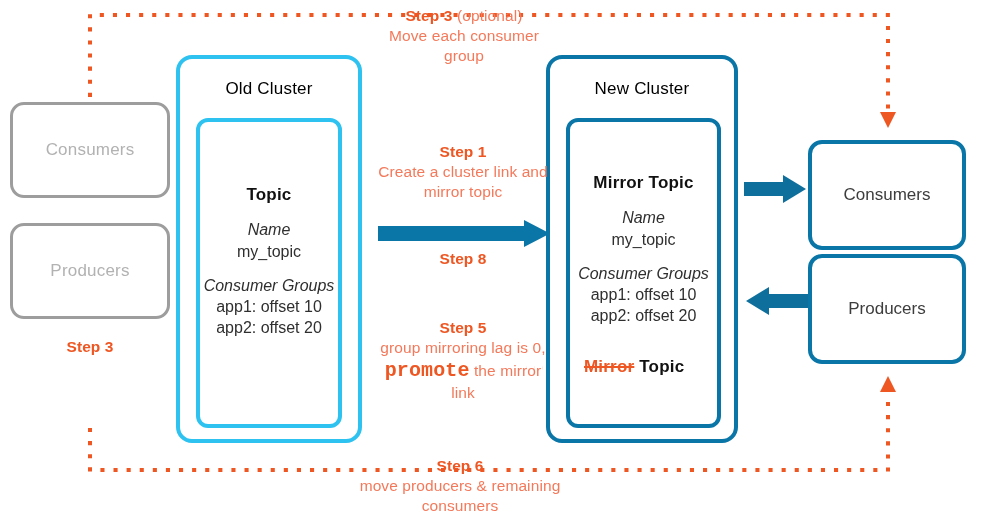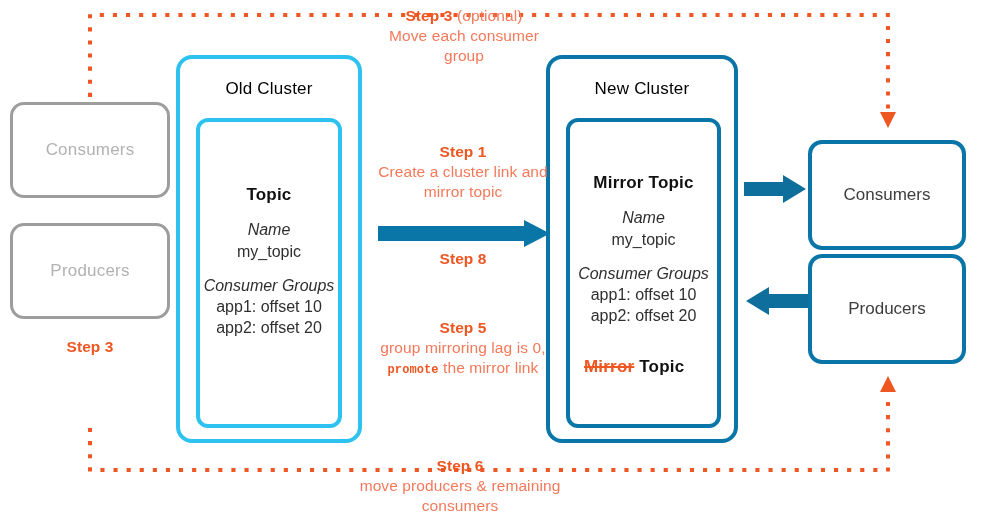--- a/index.html
+++ b/index.html
@@ -41,21 +41,21 @@
   .ital{font-style:italic;}
   .gap{height:13px;}
 
   
   .step{
     position:absolute;text-align:center;
     color:#f4795a;font-size:15.5px;line-height:1.28;letter-spacing:.1px;
   }
   .step b{color:#ee5622;font-weight:bold;}
   .step .light{color:#f4795a;font-weight:normal;}
-  .mono{font-family:"Liberation Mono", monospace;font-weight:bold;color:#ee5622;font-size:12px;}
+  .mono{font-family:"Liberation Mono", monospace;font-weight:bold;color:#ee5622;font-size:20px;}
 
   .mirror-line{
     position:absolute;text-align:left;font-size:17px;font-weight:bold;color:#111;
     letter-spacing:.2px;white-space:nowrap;
   }
   .mirror-line .strike{color:#ee5622;text-decoration:line-through;text-decoration-thickness:2px;}
 </style>
 </head>
 <body>
 

